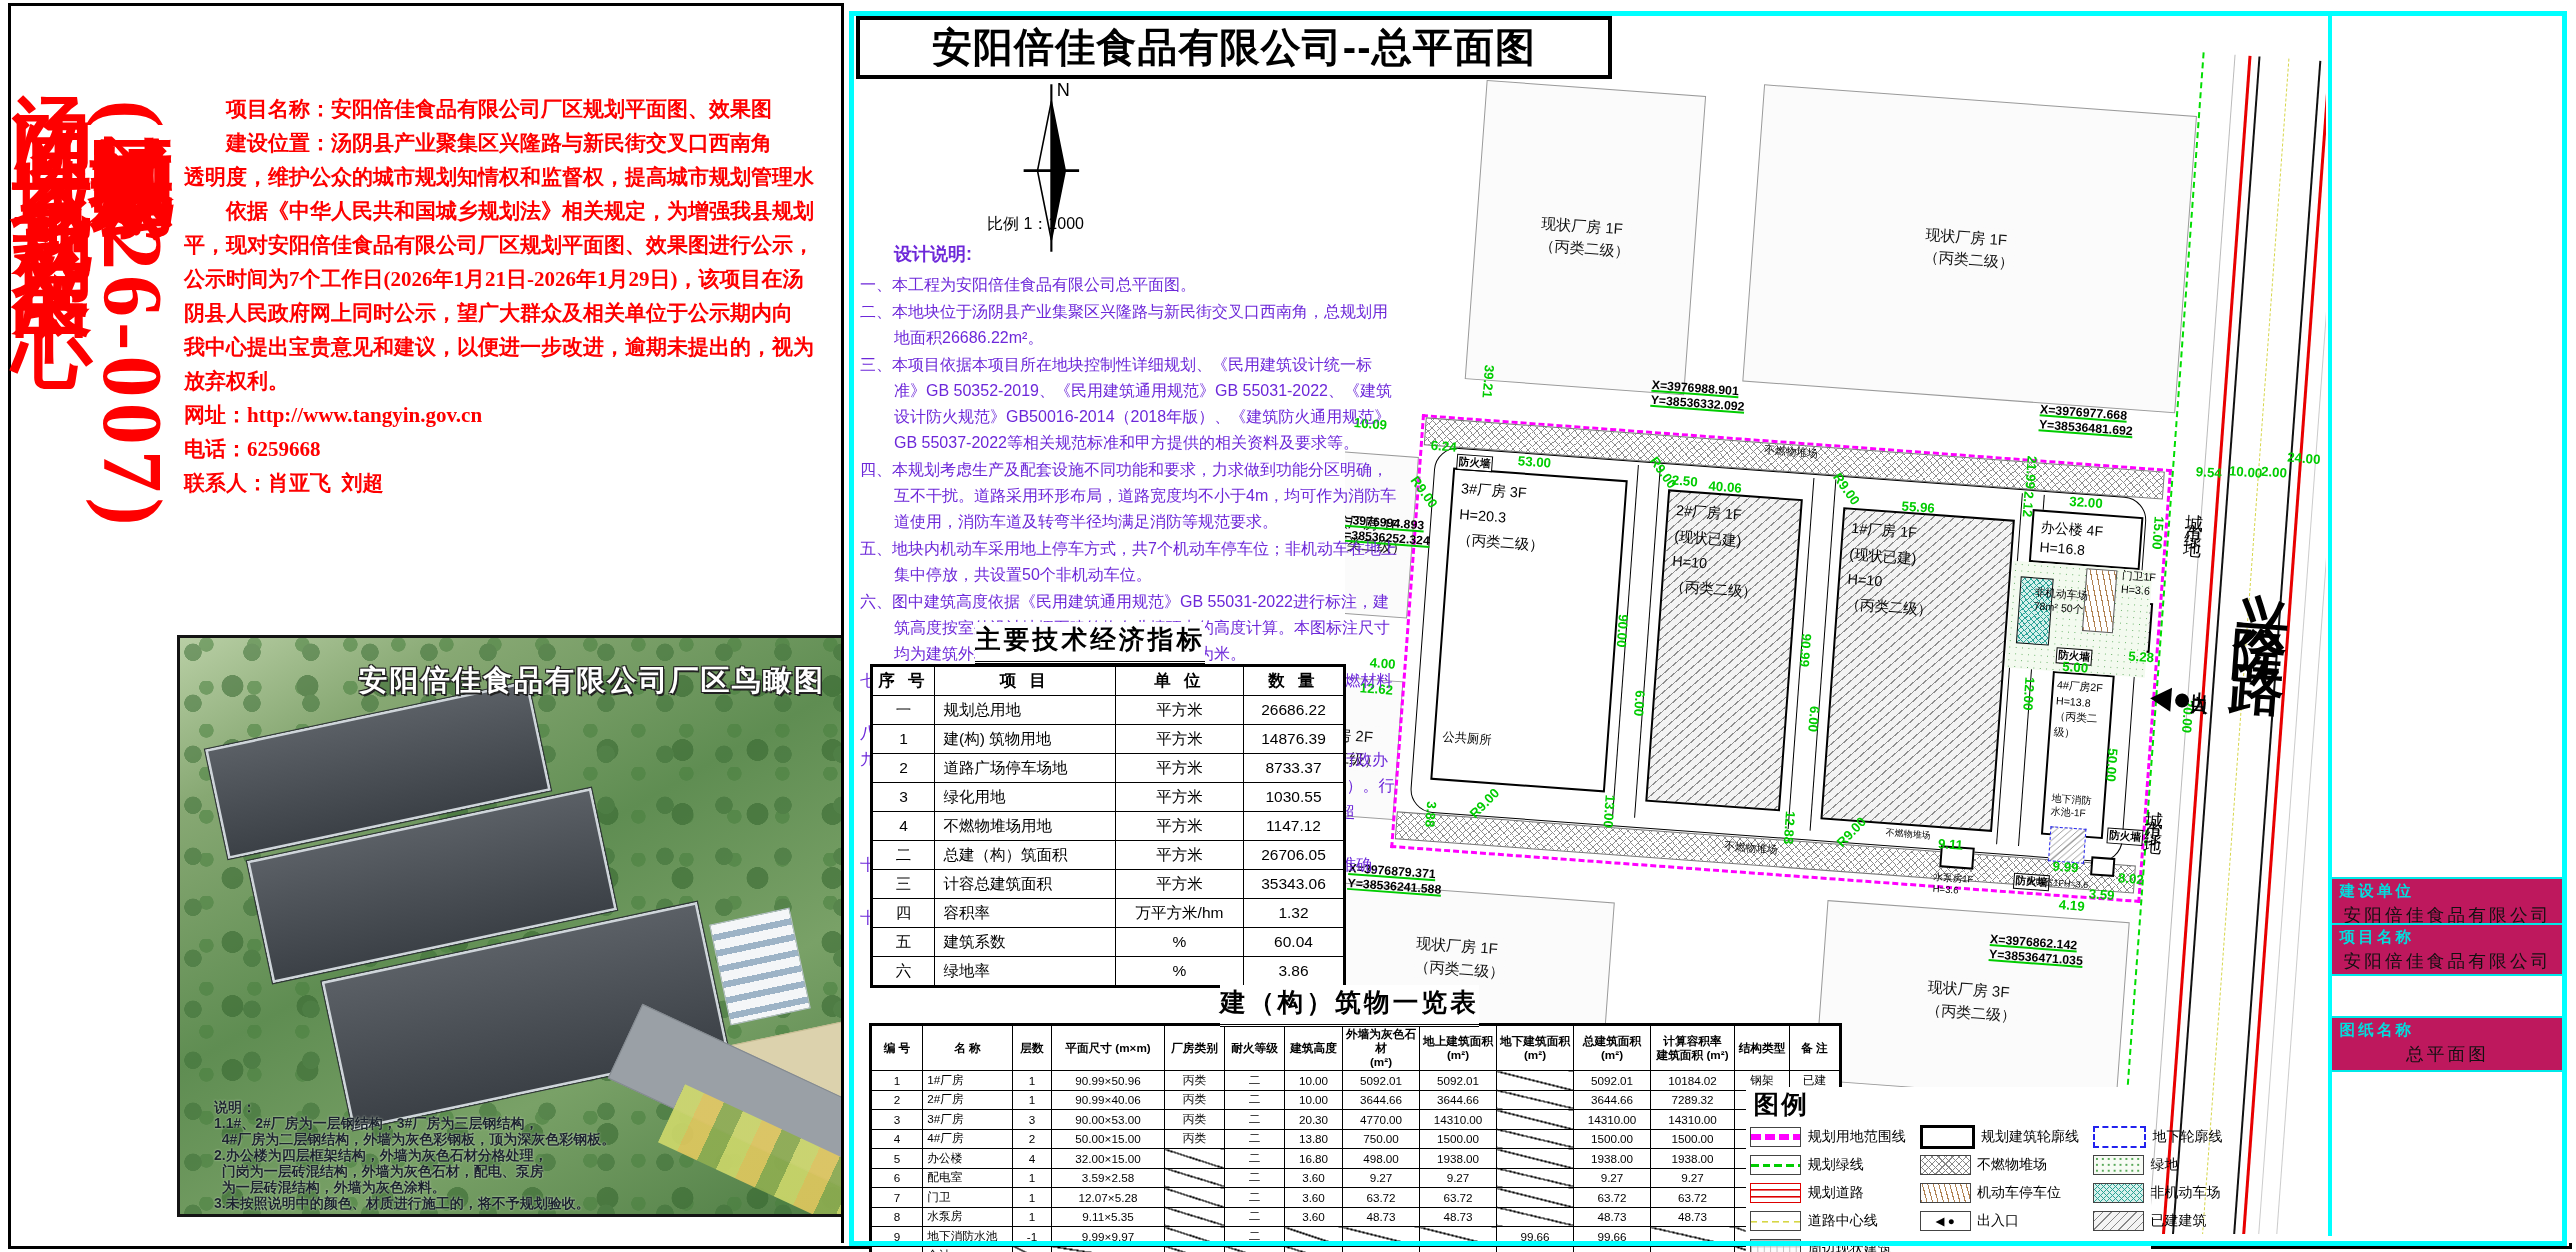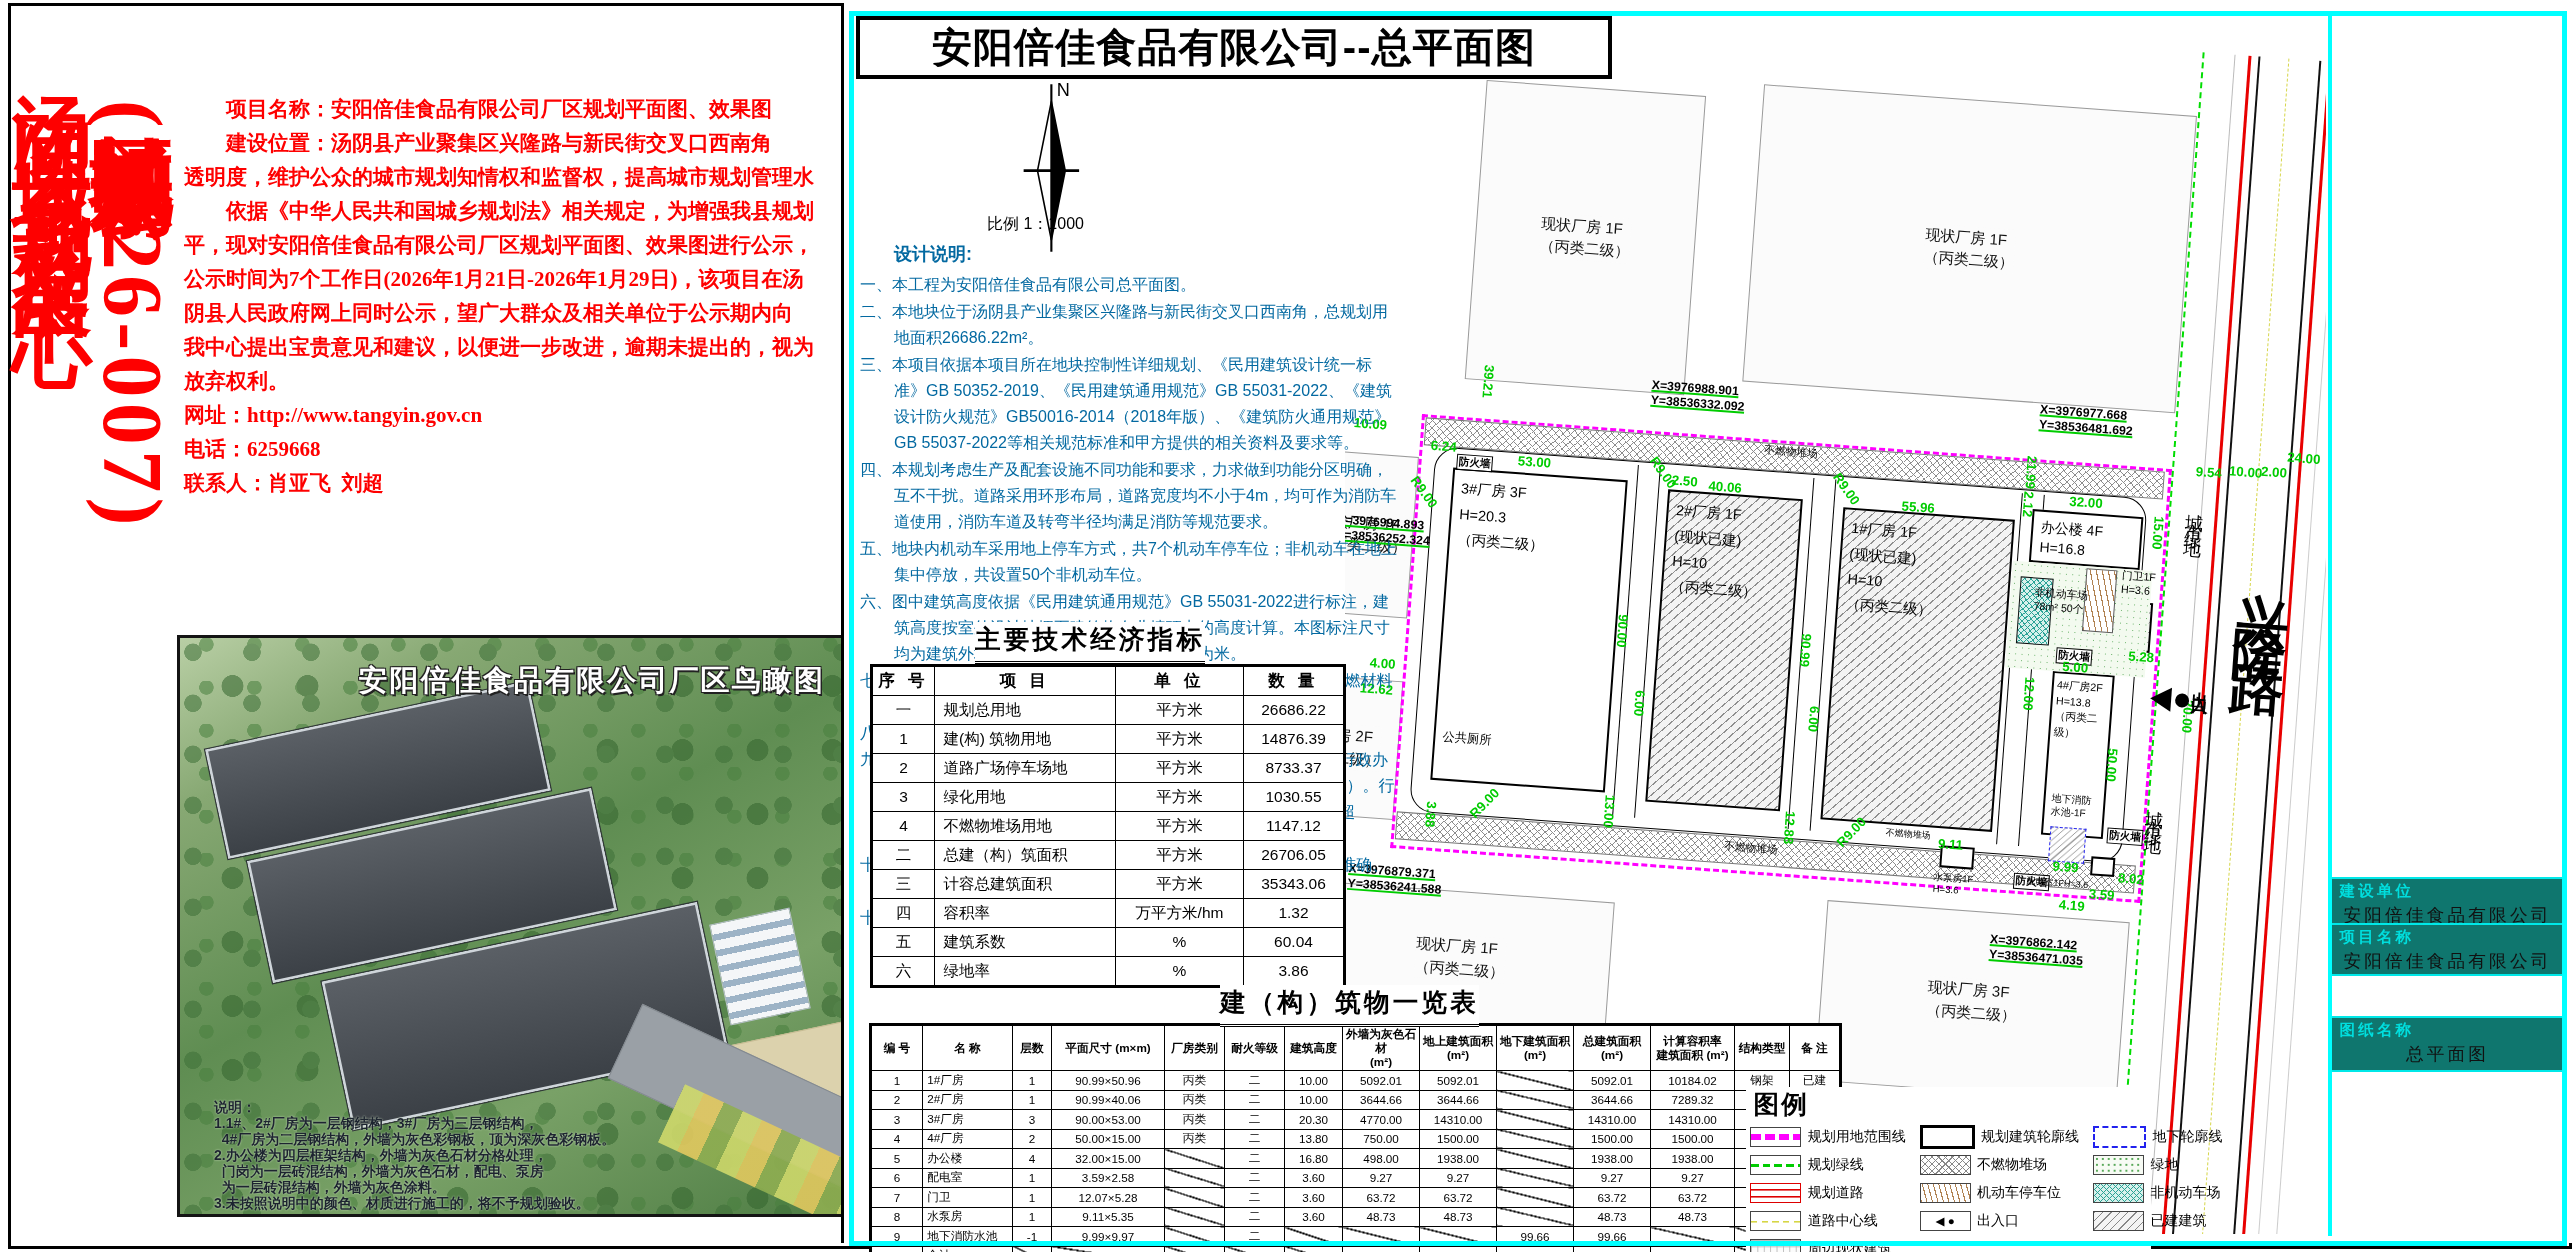--- a/index.html
+++ b/index.html
@@ -35,21 +35,21 @@
   #photo-caption{position:absolute;right:16px;top:23.4px;font-size:29px;font-weight:bold;color:#fff;letter-spacing:2.1px;
      text-shadow:1.6px 1.6px 0 #222,-1.1px -1.1px 0 #222,1.1px -1.1px 0 #222,-1.1px 1.1px 0 #222;}
   #photo-notes{position:absolute;left:34px;top:461px;font-size:14px;line-height:16px;color:#1d2430;font-weight:bold;white-space:pre-wrap;text-shadow:0 0 2.1px #cfe0c2;}
   
   #sheet{position:absolute;left:841px;top:3.2px;width:1728px;height:1240px;border-left:3.2px solid #000;background:#fff;}
   #cyan-frame{position:absolute;left:849px;top:10.7px;width:1708px;height:1225px;border:5.3px solid #00ffff;z-index:40;pointer-events:none;}
   #sheet-title-box{position:absolute;left:856px;top:16px;width:748px;height:55px;border:4.8px solid #000;background:#fff;z-index:30;
      display:flex;align-items:center;justify-content:center;font-size:40px;font-weight:bold;letter-spacing:1.1px;}
   #north{position:absolute;left:1016px;top:80px;z-index:5;}
   #scale-label{position:absolute;left:987px;top:214px;font-size:16px;z-index:5;}
-  #design-notes{position:absolute;left:860px;top:240px;width:538px;z-index:5;font-size:16px;line-height:1.62;color:#0369a1;}
+  #design-notes{position:absolute;left:860px;top:240px;width:538px;z-index:5;font-size:16px;line-height:1.62;color:#6d28d9;}
   #design-notes-title{font-size:18px;font-weight:bold;margin-left:34px;margin-bottom:3.2px;}
   .dnote{padding-left:34px;text-indent:-34px;margin-bottom:1.1px;}
   
   .tbl-title{position:absolute;z-index:22;font-size:25.6px;font-weight:bold;letter-spacing:3.2px;border-bottom:3.7px double #000;padding-bottom:4.3px;background:#fff;}
   table{border-collapse:collapse;background:#fff;table-layout:fixed;}
   #ind-table{position:absolute;left:870px;top:664px;width:473px;z-index:20;border:3.7px solid #000;font-size:15.5px;}
   #ind-table td,#ind-table th{border:1.3px solid #000;height:26px;text-align:center;overflow:hidden;}
   #ind-table th{font-size:16.5px;font-weight:bold;letter-spacing:4.3px;}
   #ind-table td:nth-child(2){text-align:left;padding-left:8.5px;}
   #bld-table{position:absolute;left:869px;top:1023px;width:967px;z-index:20;border:3.7px solid #000;font-size:11.7px;}
@@ -73,21 +73,21 @@
   .lg-outline .sw{border:3.7px solid #000;}
   .lg-noncombust .sw{background:repeating-linear-gradient(45deg,#888 0 0.8px,transparent 0.8px 4.8px),repeating-linear-gradient(-45deg,#888 0 0.8px,transparent 0.8px 4.8px);}
   .lg-parking .sw{background:repeating-linear-gradient(75deg,#b08252 0 1.1px,transparent 1.1px 5.3px);}
   .lg-entrance .sw::after{content:"◀ ●";position:absolute;inset:0;display:flex;align-items:center;justify-content:center;font-size:11.7px;color:#000;}
   .lg-underground .sw{border:2.1px dashed #2222ee;}
   .lg-green .sw{background-image:radial-gradient(#58a858 0.8px,transparent 0.9px);background-size:5.9px 5.9px;background-color:#f7fbf4;}
   .lg-nonmotor .sw{background:repeating-linear-gradient(45deg,#2aa396 0 0.8px,transparent 0.8px 4.3px),repeating-linear-gradient(-45deg,#2aa396 0 0.8px,transparent 0.8px 4.3px),#d8f1ec;}
   .lg-built .sw{background:repeating-linear-gradient(135deg,#888 0 1.1px,transparent 1.1px 5.9px),#f4f4f4;}
   
   #title-block{position:absolute;left:2328px;top:10.7px;width:231px;height:1225px;border-left:4.8px solid #00ffff;z-index:26;}
-  .tb-field{position:absolute;left:0;width:100%;border-top:2.1px solid #00e8e8;border-bottom:2.1px solid #00e8e8;background:#0f766e;padding-top:2.1px;}
+  .tb-field{position:absolute;left:0;width:100%;border-top:2.1px solid #00e8e8;border-bottom:2.1px solid #00e8e8;background:#be185d;padding-top:2.1px;}
   .tb-label{font-size:15.5px;font-weight:bold;color:#00dede;margin-left:7.5px;letter-spacing:3.2px;}
   .tb-value{font-size:17.6px;color:#111;text-align:center;letter-spacing:3.2px;font-family:"Liberation Serif","DejaVu Serif",serif;margin-top:1.1px;}
   
   #plan-wrap{position:absolute;left:1345px;top:18px;width:981px;height:1216px;overflow:hidden;z-index:1;}
   #plan-rot{position:absolute;left:4.3px;top:121px;width:1055px;height:1146px;transform:rotate(4.2deg);transform-origin:0 0;}
   .exist{position:absolute;border:1.1px solid #9a9a9a;
      background-image:linear-gradient(#c8c8c8 0.5px,transparent 0.5px),linear-gradient(90deg,#c8c8c8 0.5px,transparent 0.5px);
      background-size:14px 14px;background-color:#fbfbfb;display:flex;align-items:center;justify-content:center;}
   .exist span{font-size:15px;color:#111;white-space:pre-line;text-align:left;line-height:1.5;background:rgba(251,251,251,.7);}
   #boundary{position:absolute;left:93px;top:269px;width:746px;height:429px;border:3.2px dashed #ff00ff;}

